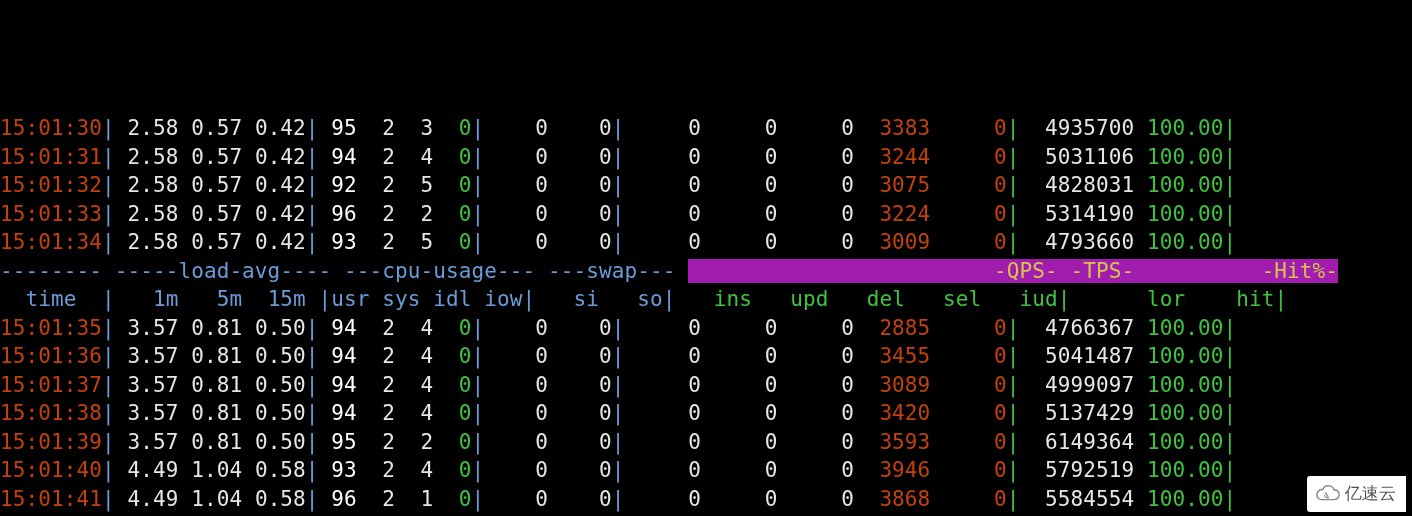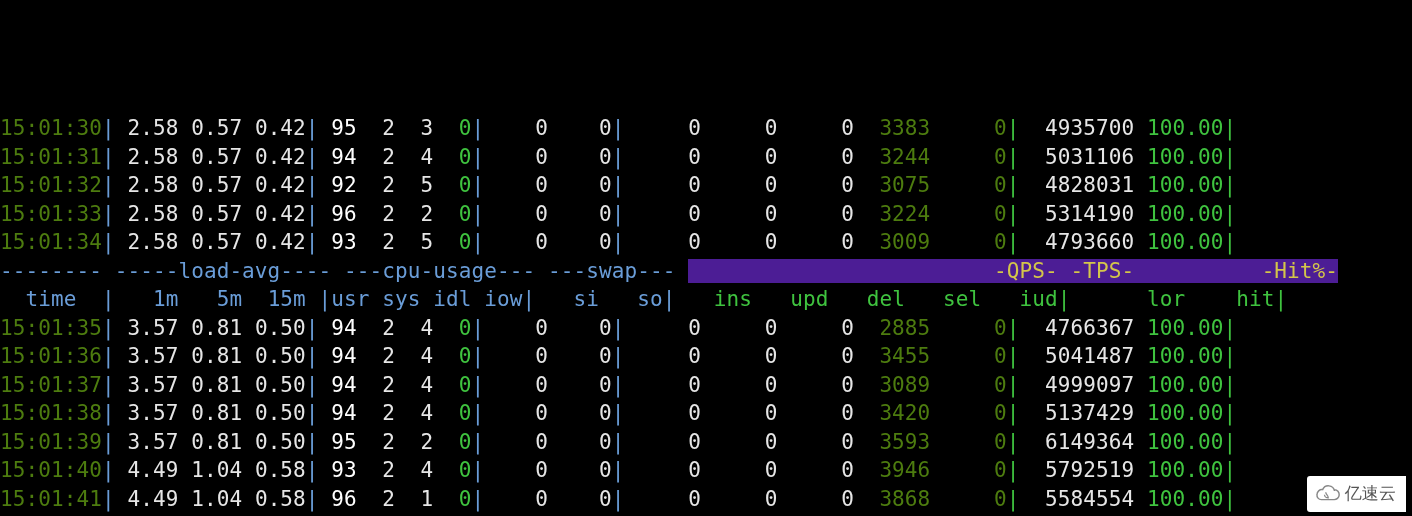--- a/index.html
+++ b/index.html
@@ -9,25 +9,25 @@
     line-height:28.5px;
     color:#e6e6e6;
     white-space:pre;
     letter-spacing:0.1px;
     width:1412px;
     height:516px;
     position:relative;
   }
   .row{display:block;height:28.5px}
   .c-white{color:#e6e6e6}
-  .c-yellow{color:#4d7c0f}
+  .c-yellow{color:#c2410c}
   .c-cyan{color:#6a9dd8}
   .c-red{color:#ffffff}
   .c-green{color:#3fc33f}
-  .bg-blue{background:#4c1d95;color:#d4c64a}
+  .bg-blue{background:#a21caf;color:#d4c64a}
   .sep{color:#6a9dd8}
   .sep-g{color:#3fc33f}
   .watermark{
     position:absolute;
     right:6px;
     bottom:4px;
     height:36px;
     display:flex;
     align-items:center;
     background:#fff;

